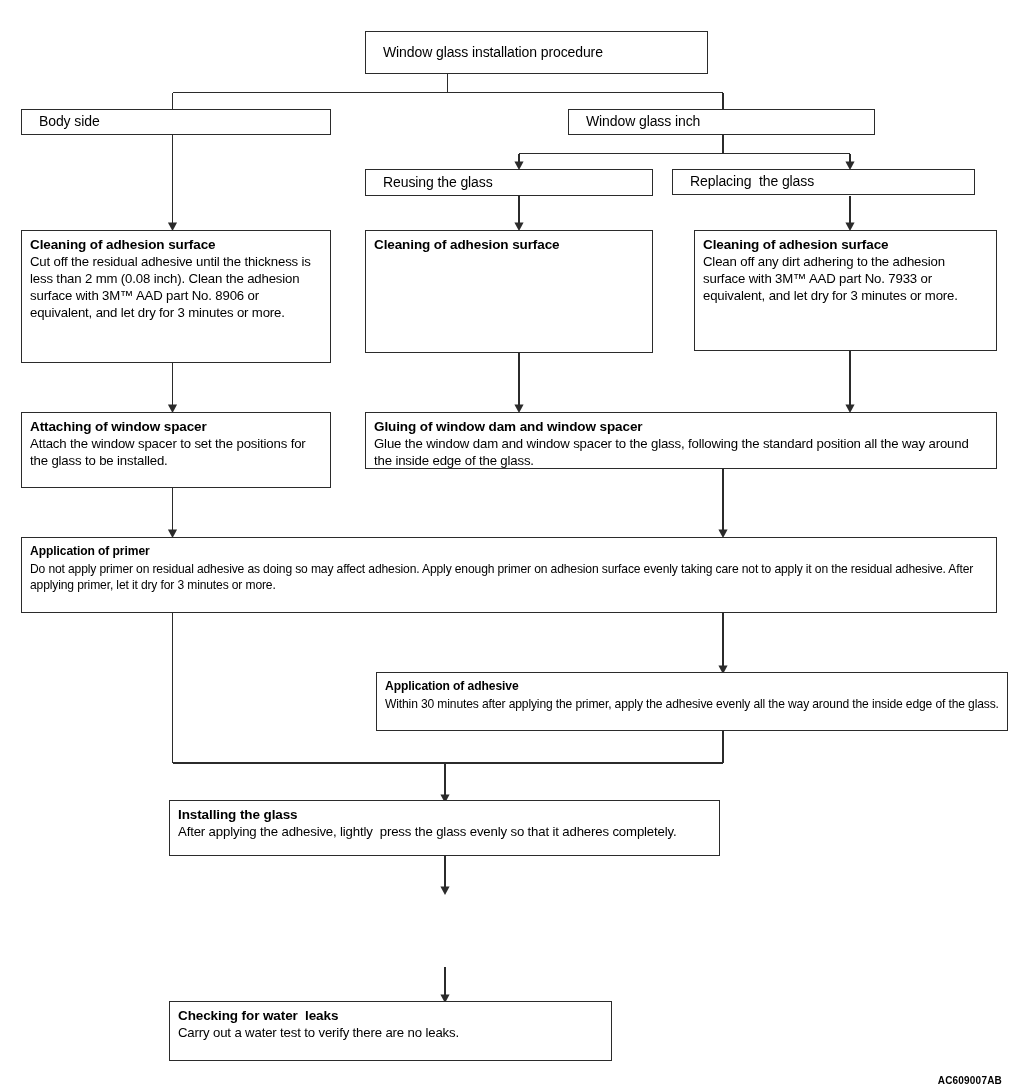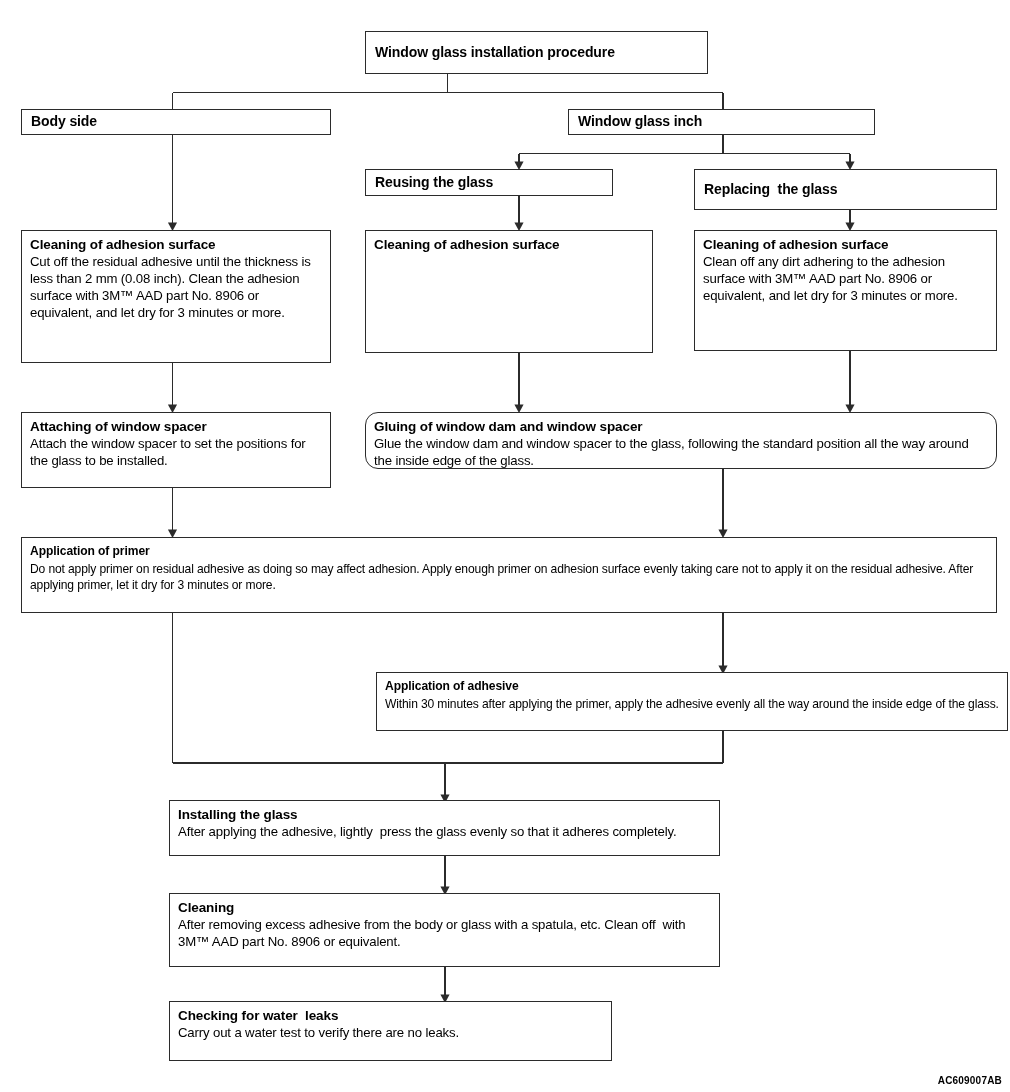--- a/index.html
+++ b/index.html
@@ -48,23 +48,23 @@
     white-space: pre-wrap;
     margin: 0;
   }
   
   .node.label-only {
     display: flex;
     align-items: center;
     padding-left: 9px;
   }
   .node.label-only .title {
-    font-weight: bold;
+    font-weight: normal;
     font-size: 14px;
-    margin: 0;
+    margin: 8px;
   }
   
   .node.condensed .title,
   .node.condensed .body {
     font-size: 13px;
     transform: scaleX(0.93);
     transform-origin: left center;
     width: 107.5%;
   }
   #footer-code {
@@ -141,71 +141,67 @@
   </div>
 
   <div class="node label-only" style="left:21px; top:109px; width:310px; height:26px;align-items:center;">
     <div class="title">Body side</div>
   </div>
 
   <div class="node label-only" style="left:568px; top:109px; width:307px; height:26px;">
     <div class="title">Window glass inch</div>
   </div>
 
-  <div class="node label-only" style="left:365px; top:169px; width:248px; height:27px;">
+  <div class="node label-only" style="left:365px; top:169px; width:288px; height:27px;">
     <div class="title">Reusing the glass</div>
   </div>
 
-  <div class="node label-only" style="left:694px; top:169px; width:303px; height:41px;">
+  <div class="node label-only" style="left:672px; top:169px; width:303px; height:26px;">
     <div class="title">Replacing  the glass</div>
   </div>
 
   <div class="node" style="left:21px; top:230px; width:310px; height:133px;">
     <p class="title">Cleaning of adhesion surface</p>
     <p class="body">Cut off the residual adhesive until the thickness is less than 2 mm (0.08 inch). Clean the adhesion surface with 3M™ AAD part No. 8906 or equivalent, and let dry for 3 minutes or more.</p>
   </div>
 
   <div class="node" style="left:365px; top:230px; width:288px; height:123px;">
     <p class="title">Cleaning of adhesion surface</p>
   </div>
 
   <div class="node" style="left:694px; top:230px; width:303px; height:121px;">
     <p class="title">Cleaning of adhesion surface</p>
-    <p class="body">Clean off any dirt adhering to the adhesion surface with 3M™ AAD part No. 8906 or equivalent, and let dry for 3 minutes or more.</p>
+    <p class="body">Clean off any dirt adhering to the adhesion surface with 3M™ AAD part No. 7933 or equivalent, and let dry for 3 minutes or more.</p>
   </div>
 
   <div class="node" style="left:21px; top:412px; width:310px; height:76px;">
     <p class="title">Attaching of window spacer</p>
     <p class="body">Attach the window spacer to set the positions for the glass to be installed.</p>
   </div>
 
-  <div class="node" style="left:365px; top:412px; width:632px; height:57px;border-radius:13px;">
+  <div class="node" style="left:365px; top:412px; width:632px; height:57px;">
     <p class="title">Gluing of window dam and window spacer</p>
     <p class="body">Glue the window dam and window spacer to the glass, following the standard position all the way around the inside edge of the glass.</p>
   </div>
 
   <div class="node condensed" style="left:21px; top:537px; width:976px; height:76px;">
     <p class="title">Application of primer</p>
     <p class="body">Do not apply primer on residual adhesive as doing so may affect adhesion. Apply enough primer on adhesion surface evenly taking care not to apply it on the residual adhesive. After applying primer, let it dry for 3 minutes or more.</p>
   </div>
 
   <div class="node condensed" style="left:376px; top:672px; width:632px; height:59px;">
     <p class="title">Application of adhesive</p>
     <p class="body">Within 30 minutes after applying the primer, apply the adhesive evenly all the way around the inside edge of the glass.</p>
   </div>
 
   <div class="node" style="left:169px; top:800px; width:551px; height:56px;">
     <p class="title">Installing the glass</p>
     <p class="body">After applying the adhesive, lightly  press the glass evenly so that it adheres completely.</p>
   </div>
 
-  <div class="node" style="left:169px; top:893px; width:551px; height:74px;">
-    <p class="title">Cleaning</p>
-    <p class="body">After removing excess adhesive from the body or glass with a spatula, etc. Clean off  with 3M™ AAD part No. 8906 or equivalent.</p>
-  </div>
 
   <div class="node" style="left:169px; top:1001px; width:443px; height:60px;">
     <p class="title">Checking for water  leaks</p>
     <p class="body">Carry out a water test to verify there are no leaks.</p>
   </div>
 
   <div id="footer-code">AC609007AB</div>
 
 </div>
 

